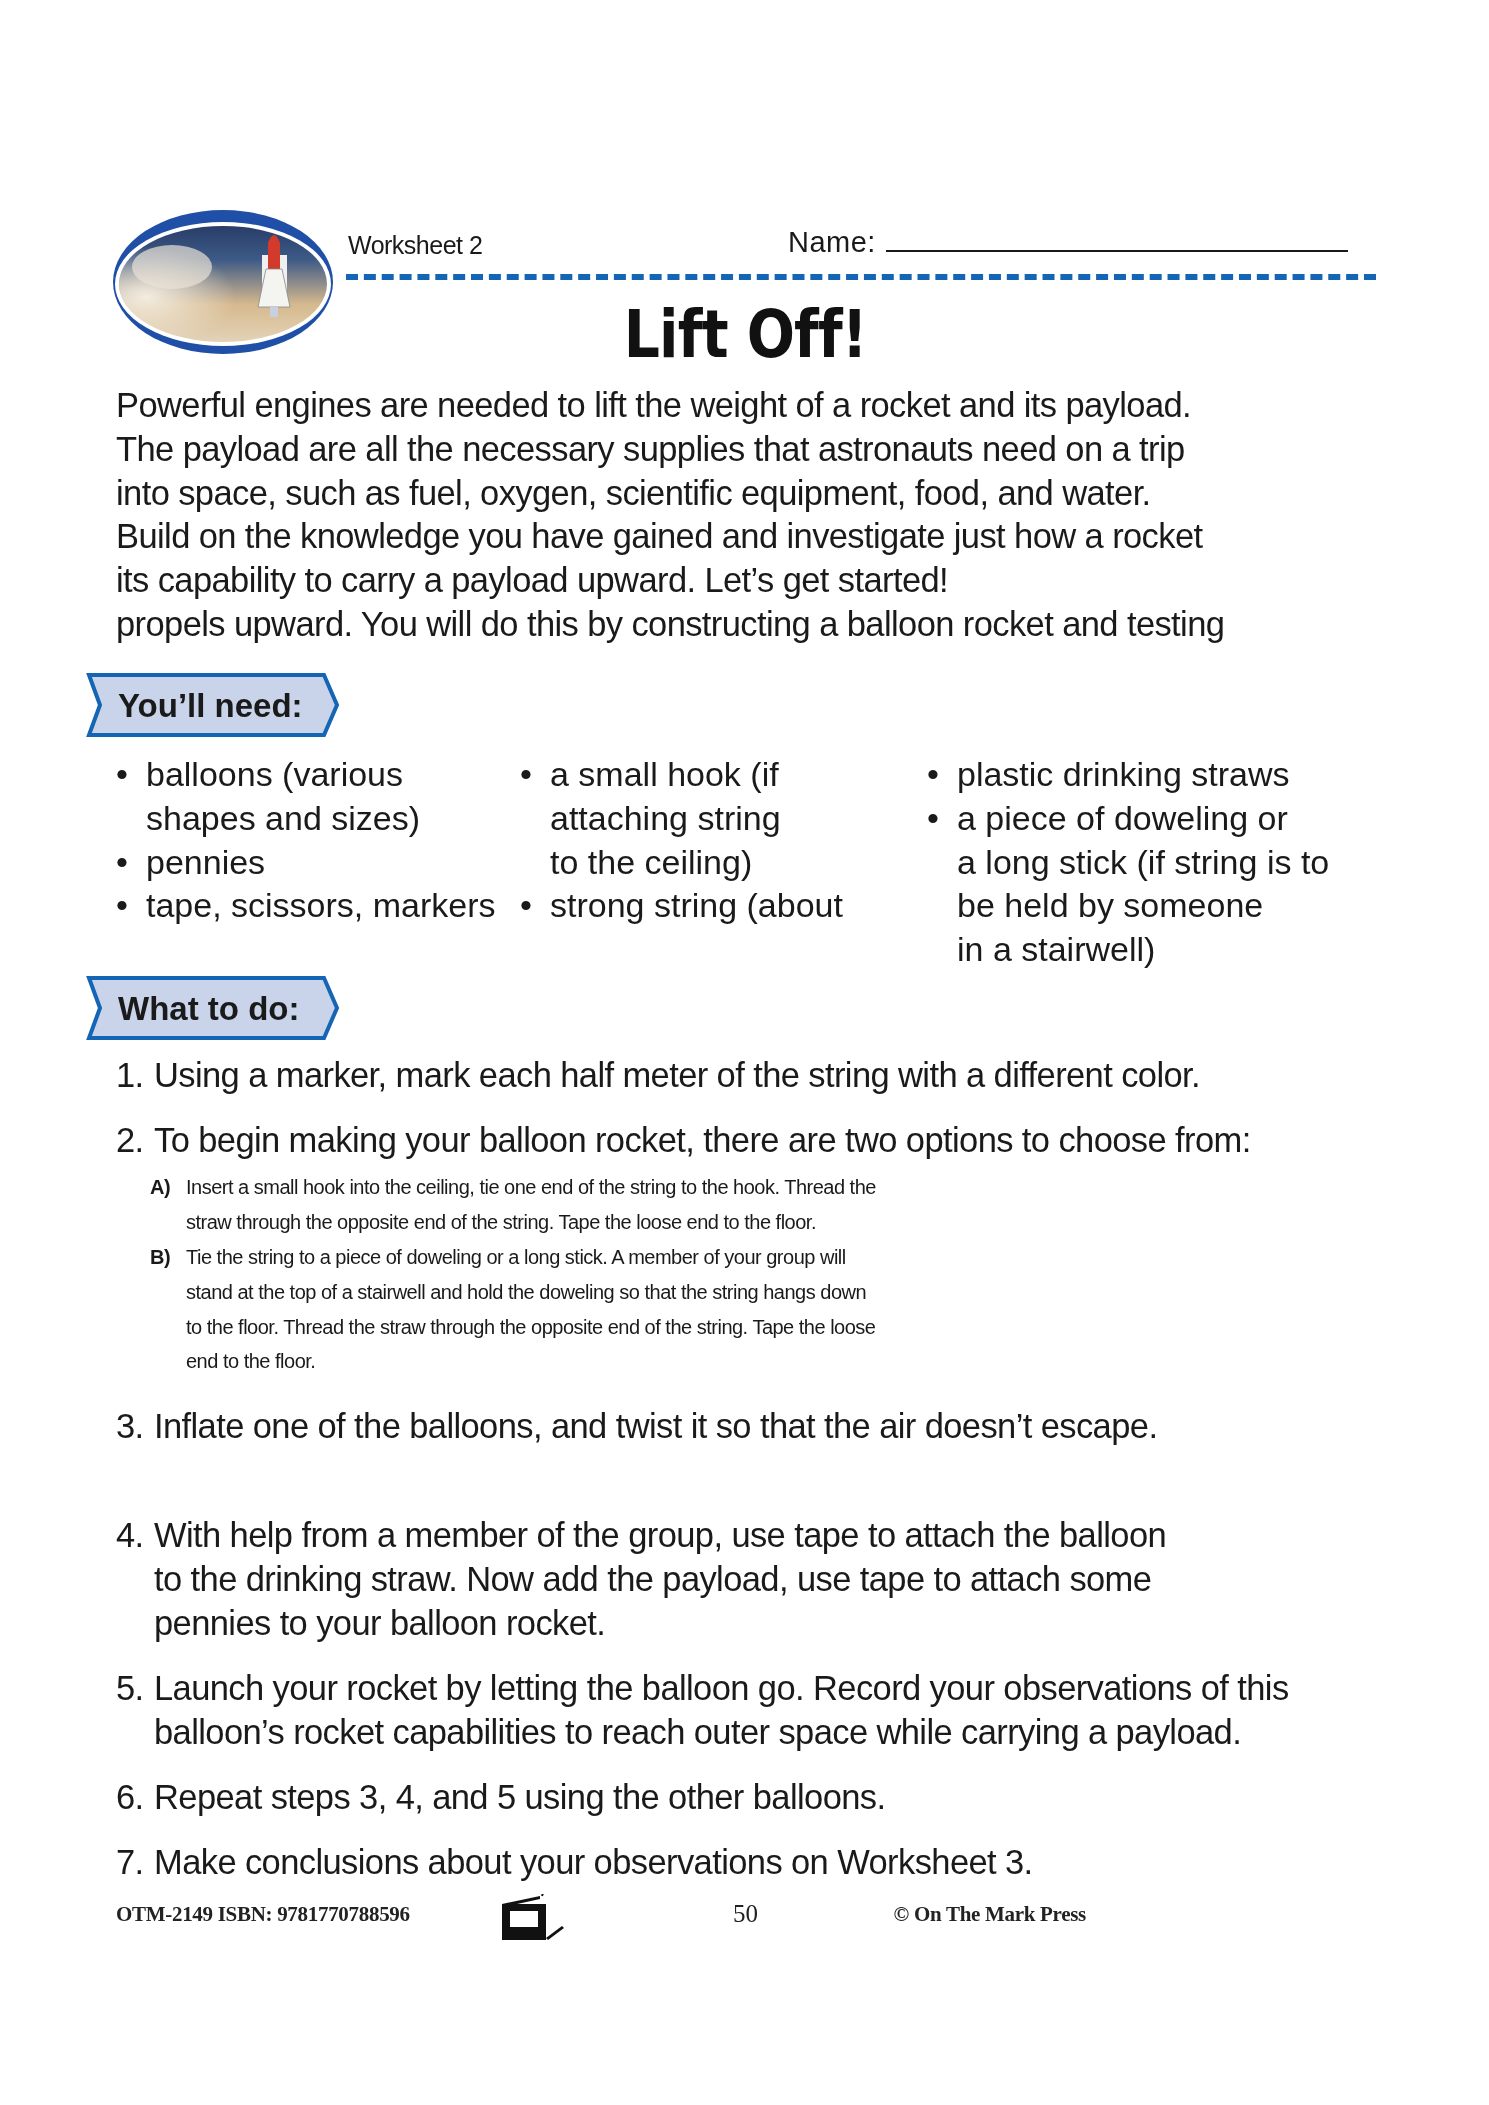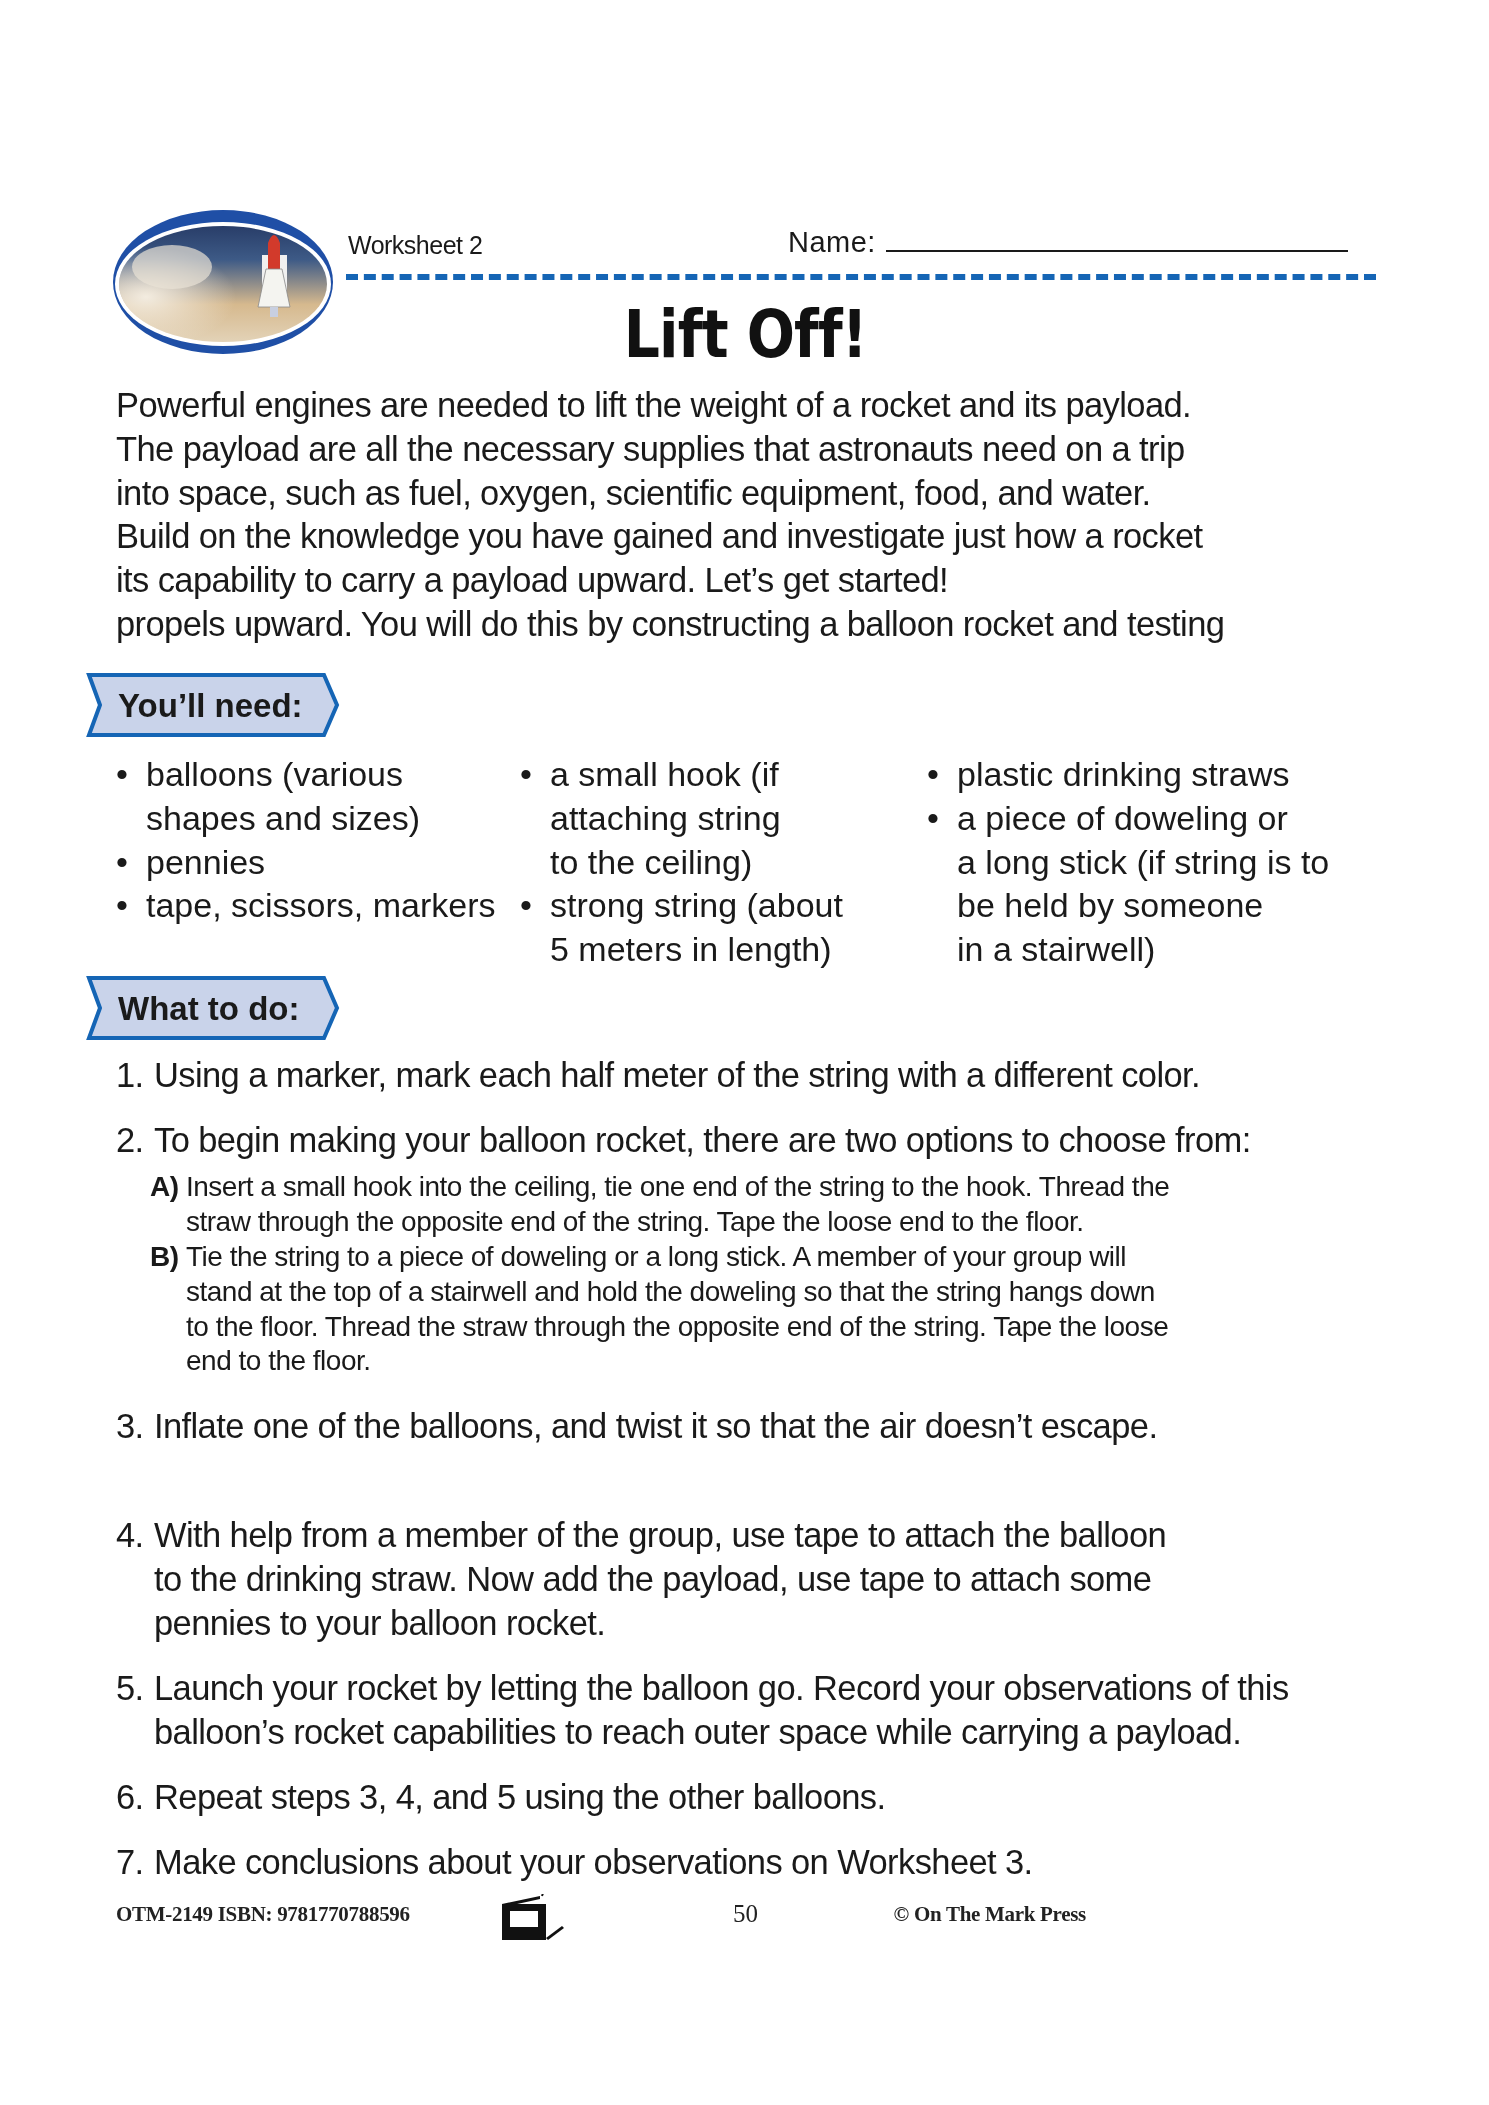--- a/index.html
+++ b/index.html
@@ -41,21 +41,21 @@
   .col1 { left:0; }
   .col2 { left:404px; }
   .col3 { left:811px; }
 
   
   .steps { position:absolute; left:116px; top:0; width:1280px; }
   .step { position:absolute; left:0; font-size:34.5px; line-height:43.8px;
           letter-spacing:-0.6px; white-space:nowrap; }
   .step .num { display:inline-block; width:38px; }
   .step .cont { padding-left:38px; }
-  .sub { position:absolute; left:34px; font-size:28px; line-height:34.8px;
+  .sub { position:absolute; left:34px; font-size:20px; line-height:34.8px;
          letter-spacing:-0.5px; white-space:nowrap; }
   .sub .letter { font-weight:bold; display:inline-block; width:36px; }
   .sub .cont { padding-left:36px; }
 
   
   .footer { position:absolute; top:1900px; left:0; width:1202px; height:40px;
             font-family:"Liberation Serif", "DejaVu Serif", serif; font-size:21px; color:#222; }
   .foot-left { position:absolute; left:116px; top:2px; font-weight:bold; letter-spacing:-0.3px; }
   .foot-icon { position:absolute; left:500px; top:-6px; width:86px; height:48px; }
   .foot-page { position:absolute; left:733px; top:0; font-size:25px; }
@@ -138,21 +138,20 @@
     </div>
   </div>
   <div class="mat-col col2">
     <div class="item">
       <div>a small hook (if</div>
       <div>attaching string</div>
       <div>to the ceiling)</div>
     </div>
     <div class="item">
       <div>strong string (about</div>
-      <div>5 meters in length)</div>
     </div>
   </div>
   <div class="mat-col col3">
     <div class="item">
       <div>plastic drinking straws</div>
     </div>
     <div class="item">
       <div>a piece of doweling or</div>
       <div>a long stick (if string is to</div>
       <div>be held by someone</div>

